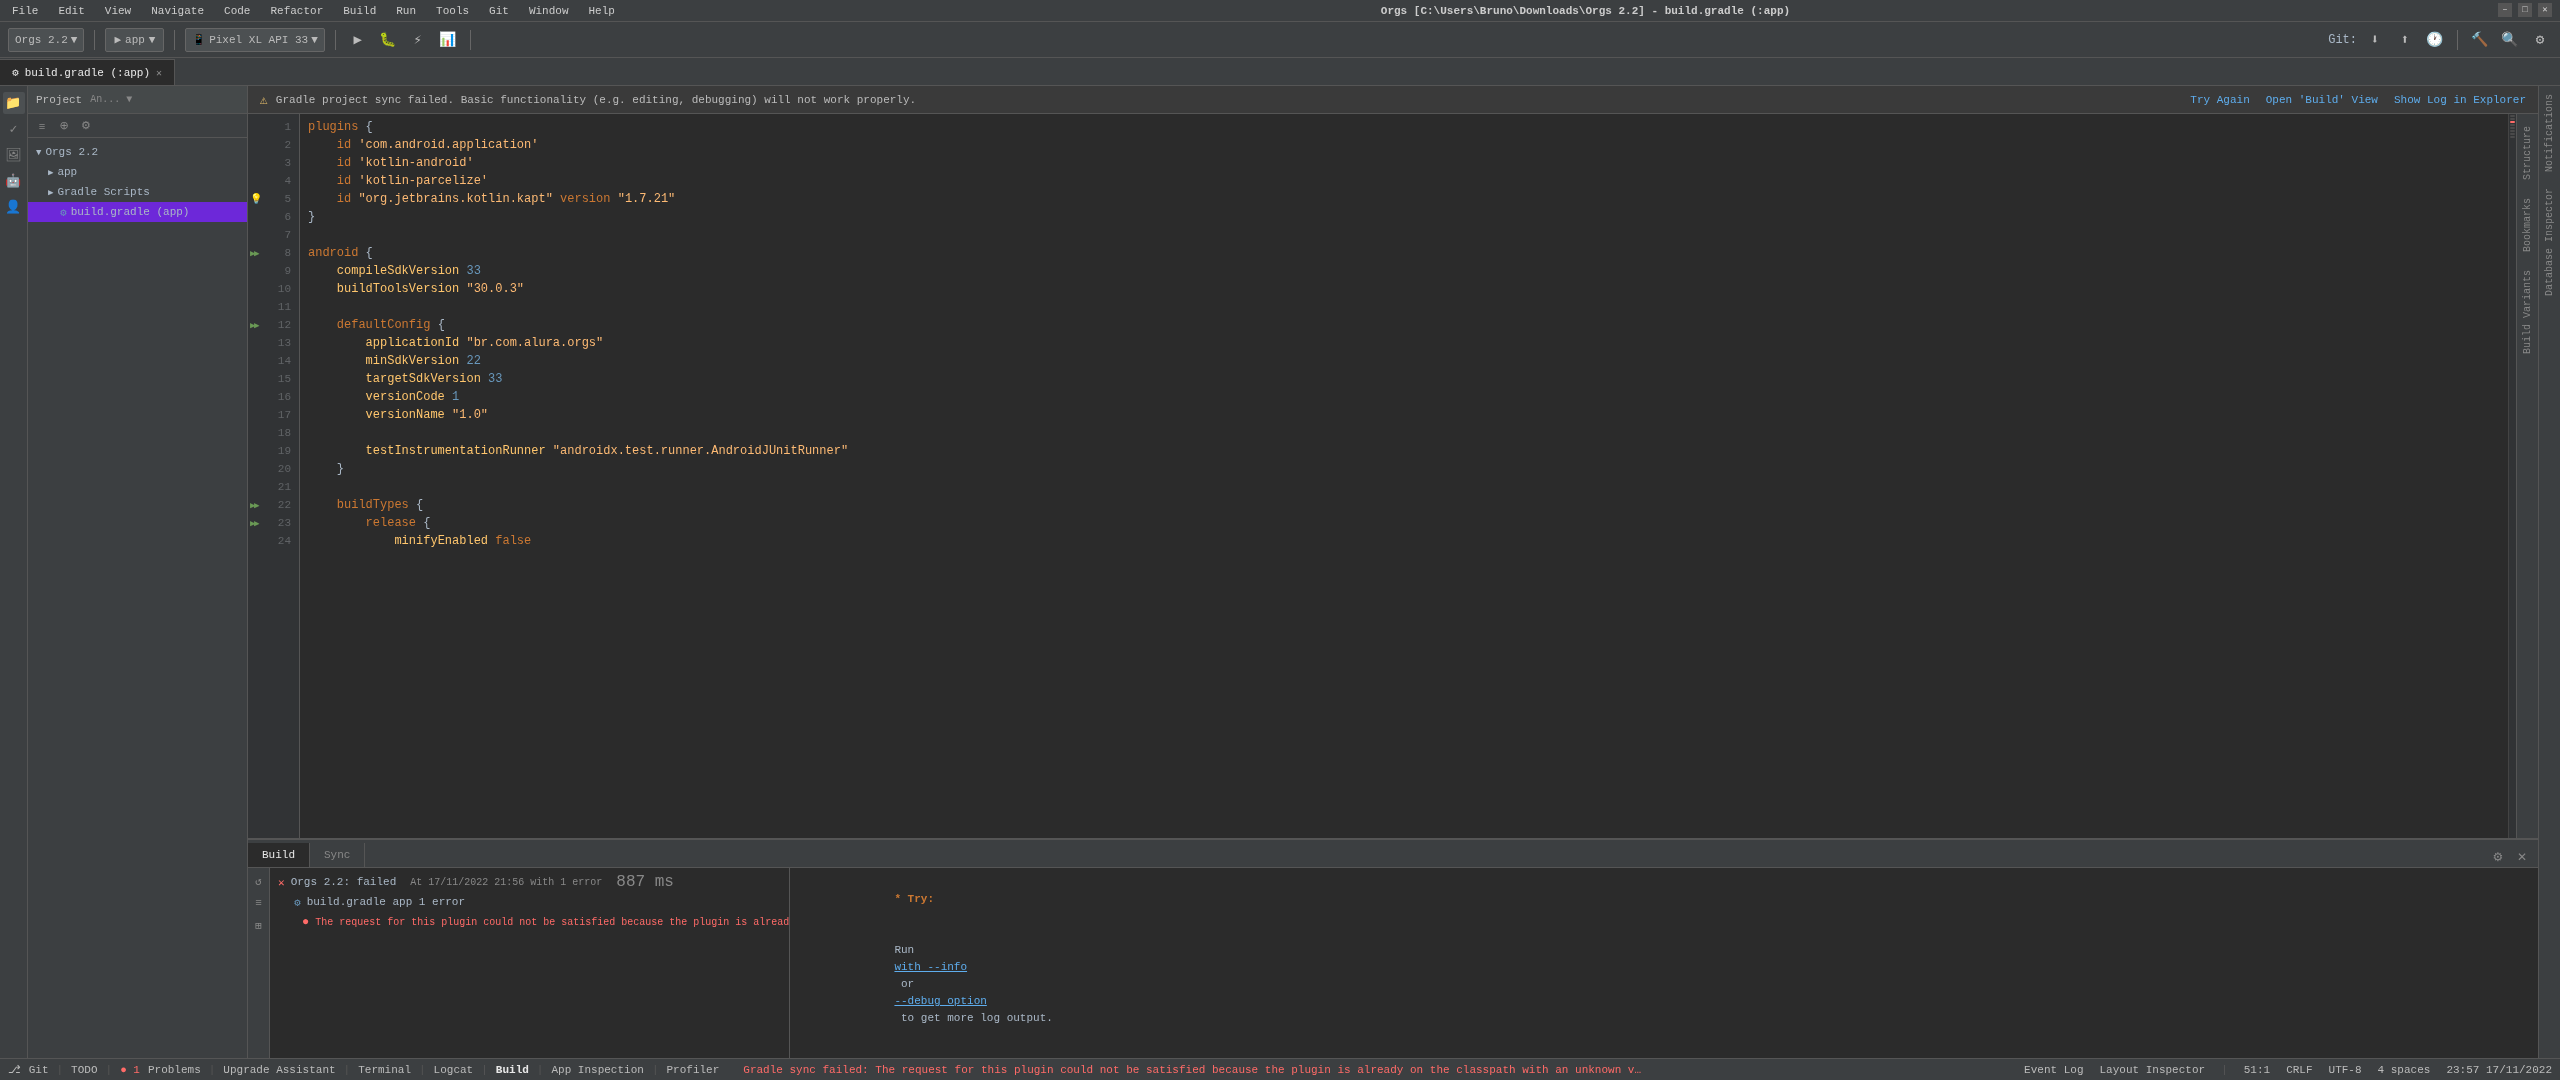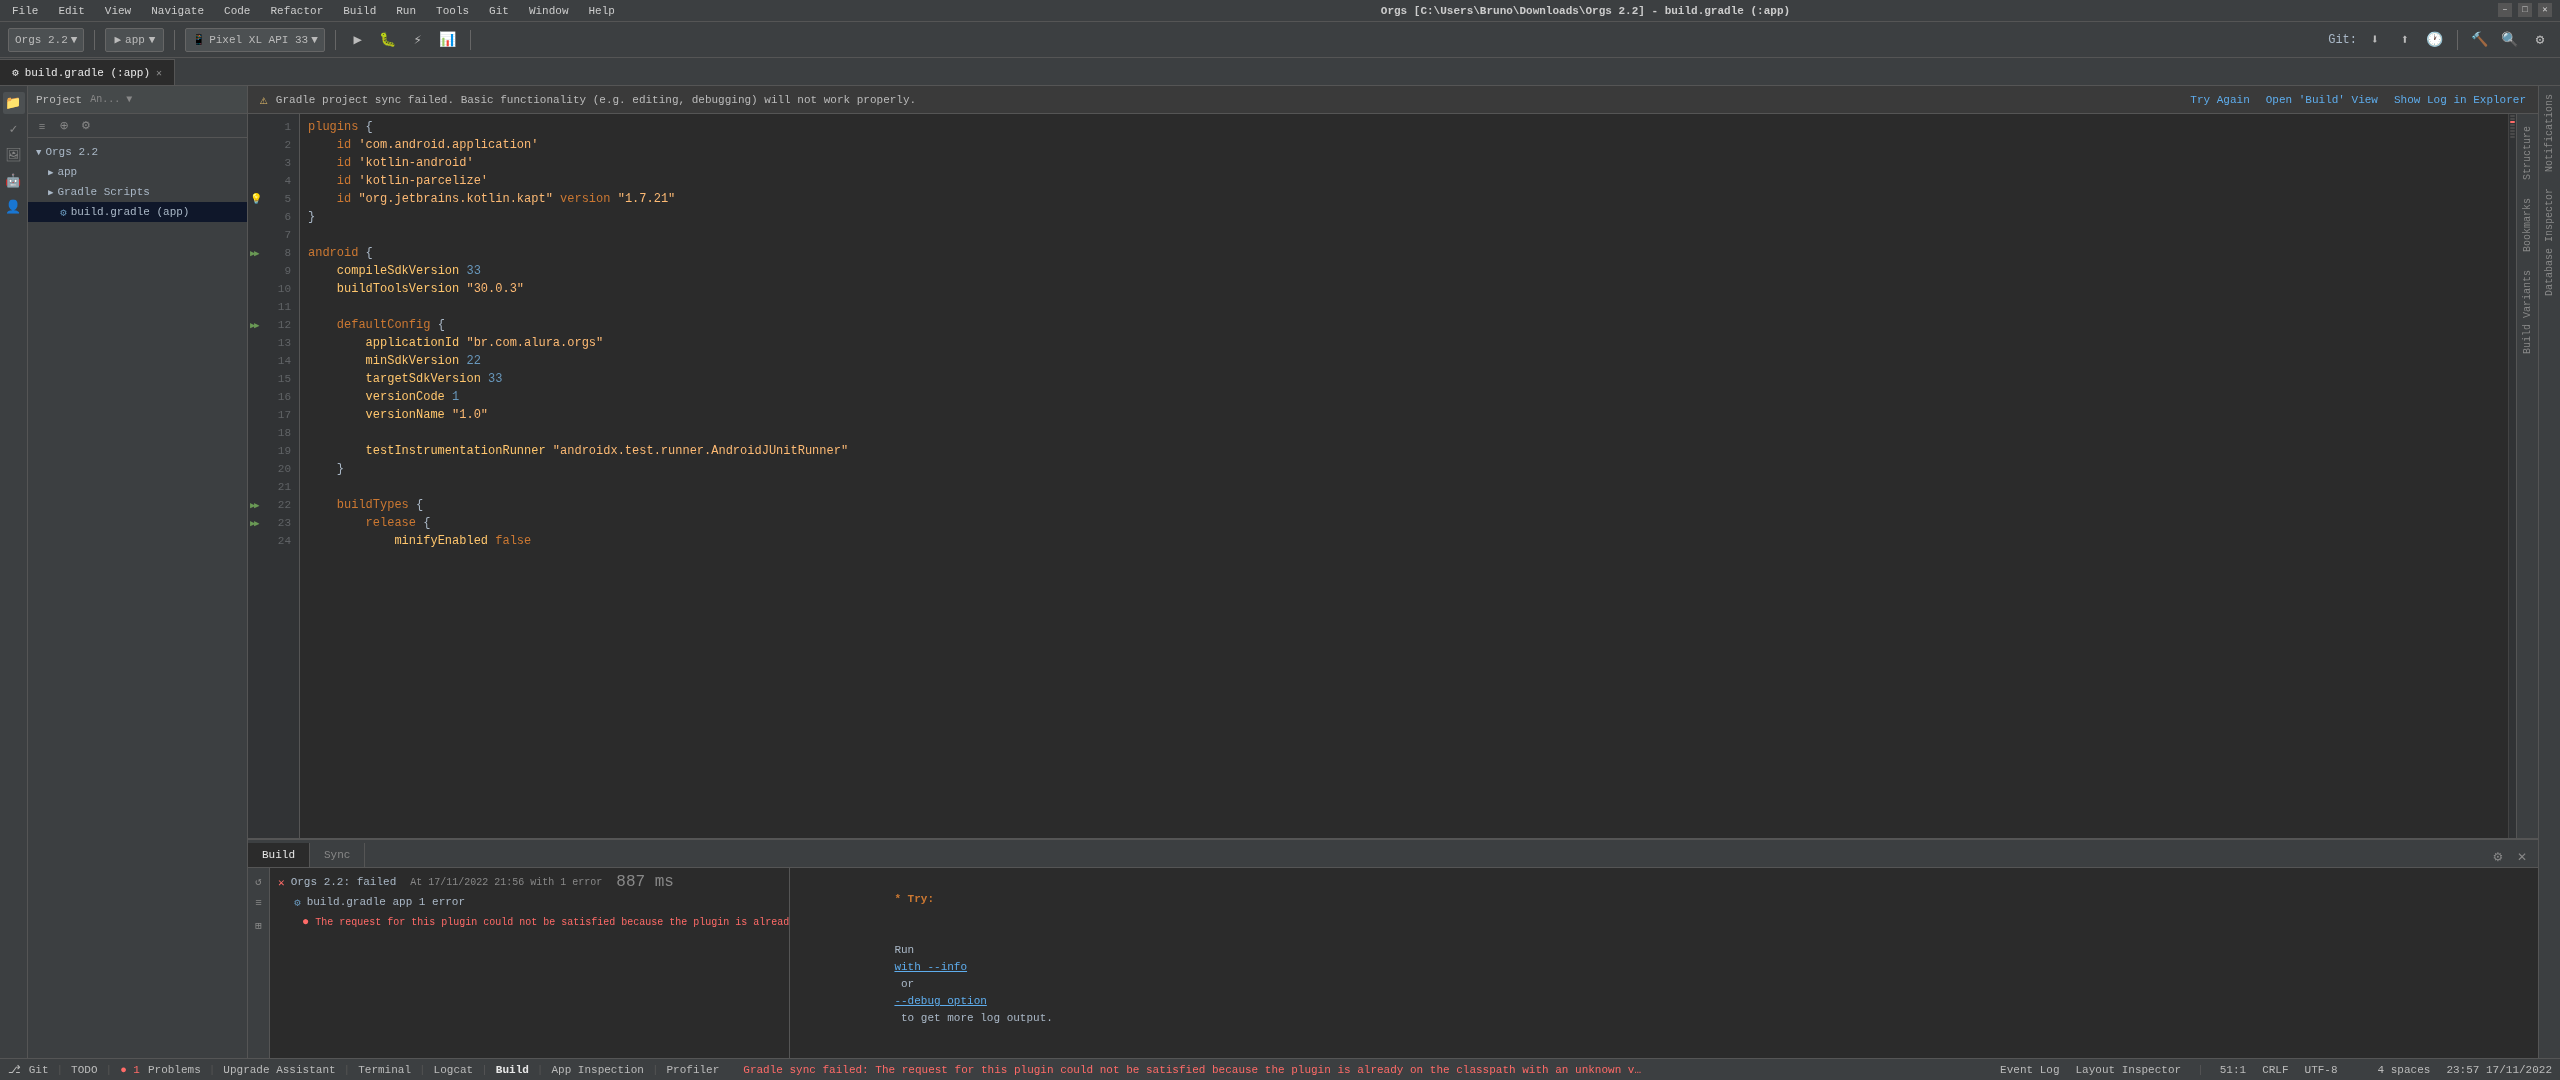--- a/index.html
+++ b/index.html
@@ -238,21 +238,21 @@
     #project-panel .tree-item {
       height: 20px;
       display: flex;
       align-items: center;
       padding-left: 8px;
       font-size: 11px;
       color: #a9b7c6;
       cursor: pointer;
       gap: 4px;
     }
-    #project-panel .tree-item.selected { background: #0f172a; }
+    #project-panel .tree-item.selected { background: #6d28d9; }
     #project-panel .tree-item.indent1 { padding-left: 20px; }
     #project-panel .tree-item.indent2 { padding-left: 32px; }
 
     
     #right-panels {
       display: flex;
       flex-direction: column;
       flex: 1;
     }
 
@@ -912,16 +912,16 @@
     <span style="color:#555; margin-left:8px;"></span>
     <span class="status-error-text">Gradle sync failed: The request for this plugin could not be satisfied because the plugin is already on the classpath with an unknown version, so compatibility cannot be checked. (624 ms) (moments ago)</span>
   </div>
   <div class="status-right-items">
     <span style="cursor:pointer;">Event Log</span>
     <span style="cursor:pointer;">Layout Inspector</span>
     <span style="color:#555;">|</span>
     <span style="cursor:pointer;">51:1</span>
     <span style="cursor:pointer;">CRLF</span>
     <span style="cursor:pointer;">UTF-8</span>
-    <span style="cursor:pointer;margin-left:24px;">4 spaces</span>
+    <span style="cursor:pointer;">4 spaces</span>
     <span>23:57   17/11/2022</span>
   </div>
 </div>
 
 </body></html>

